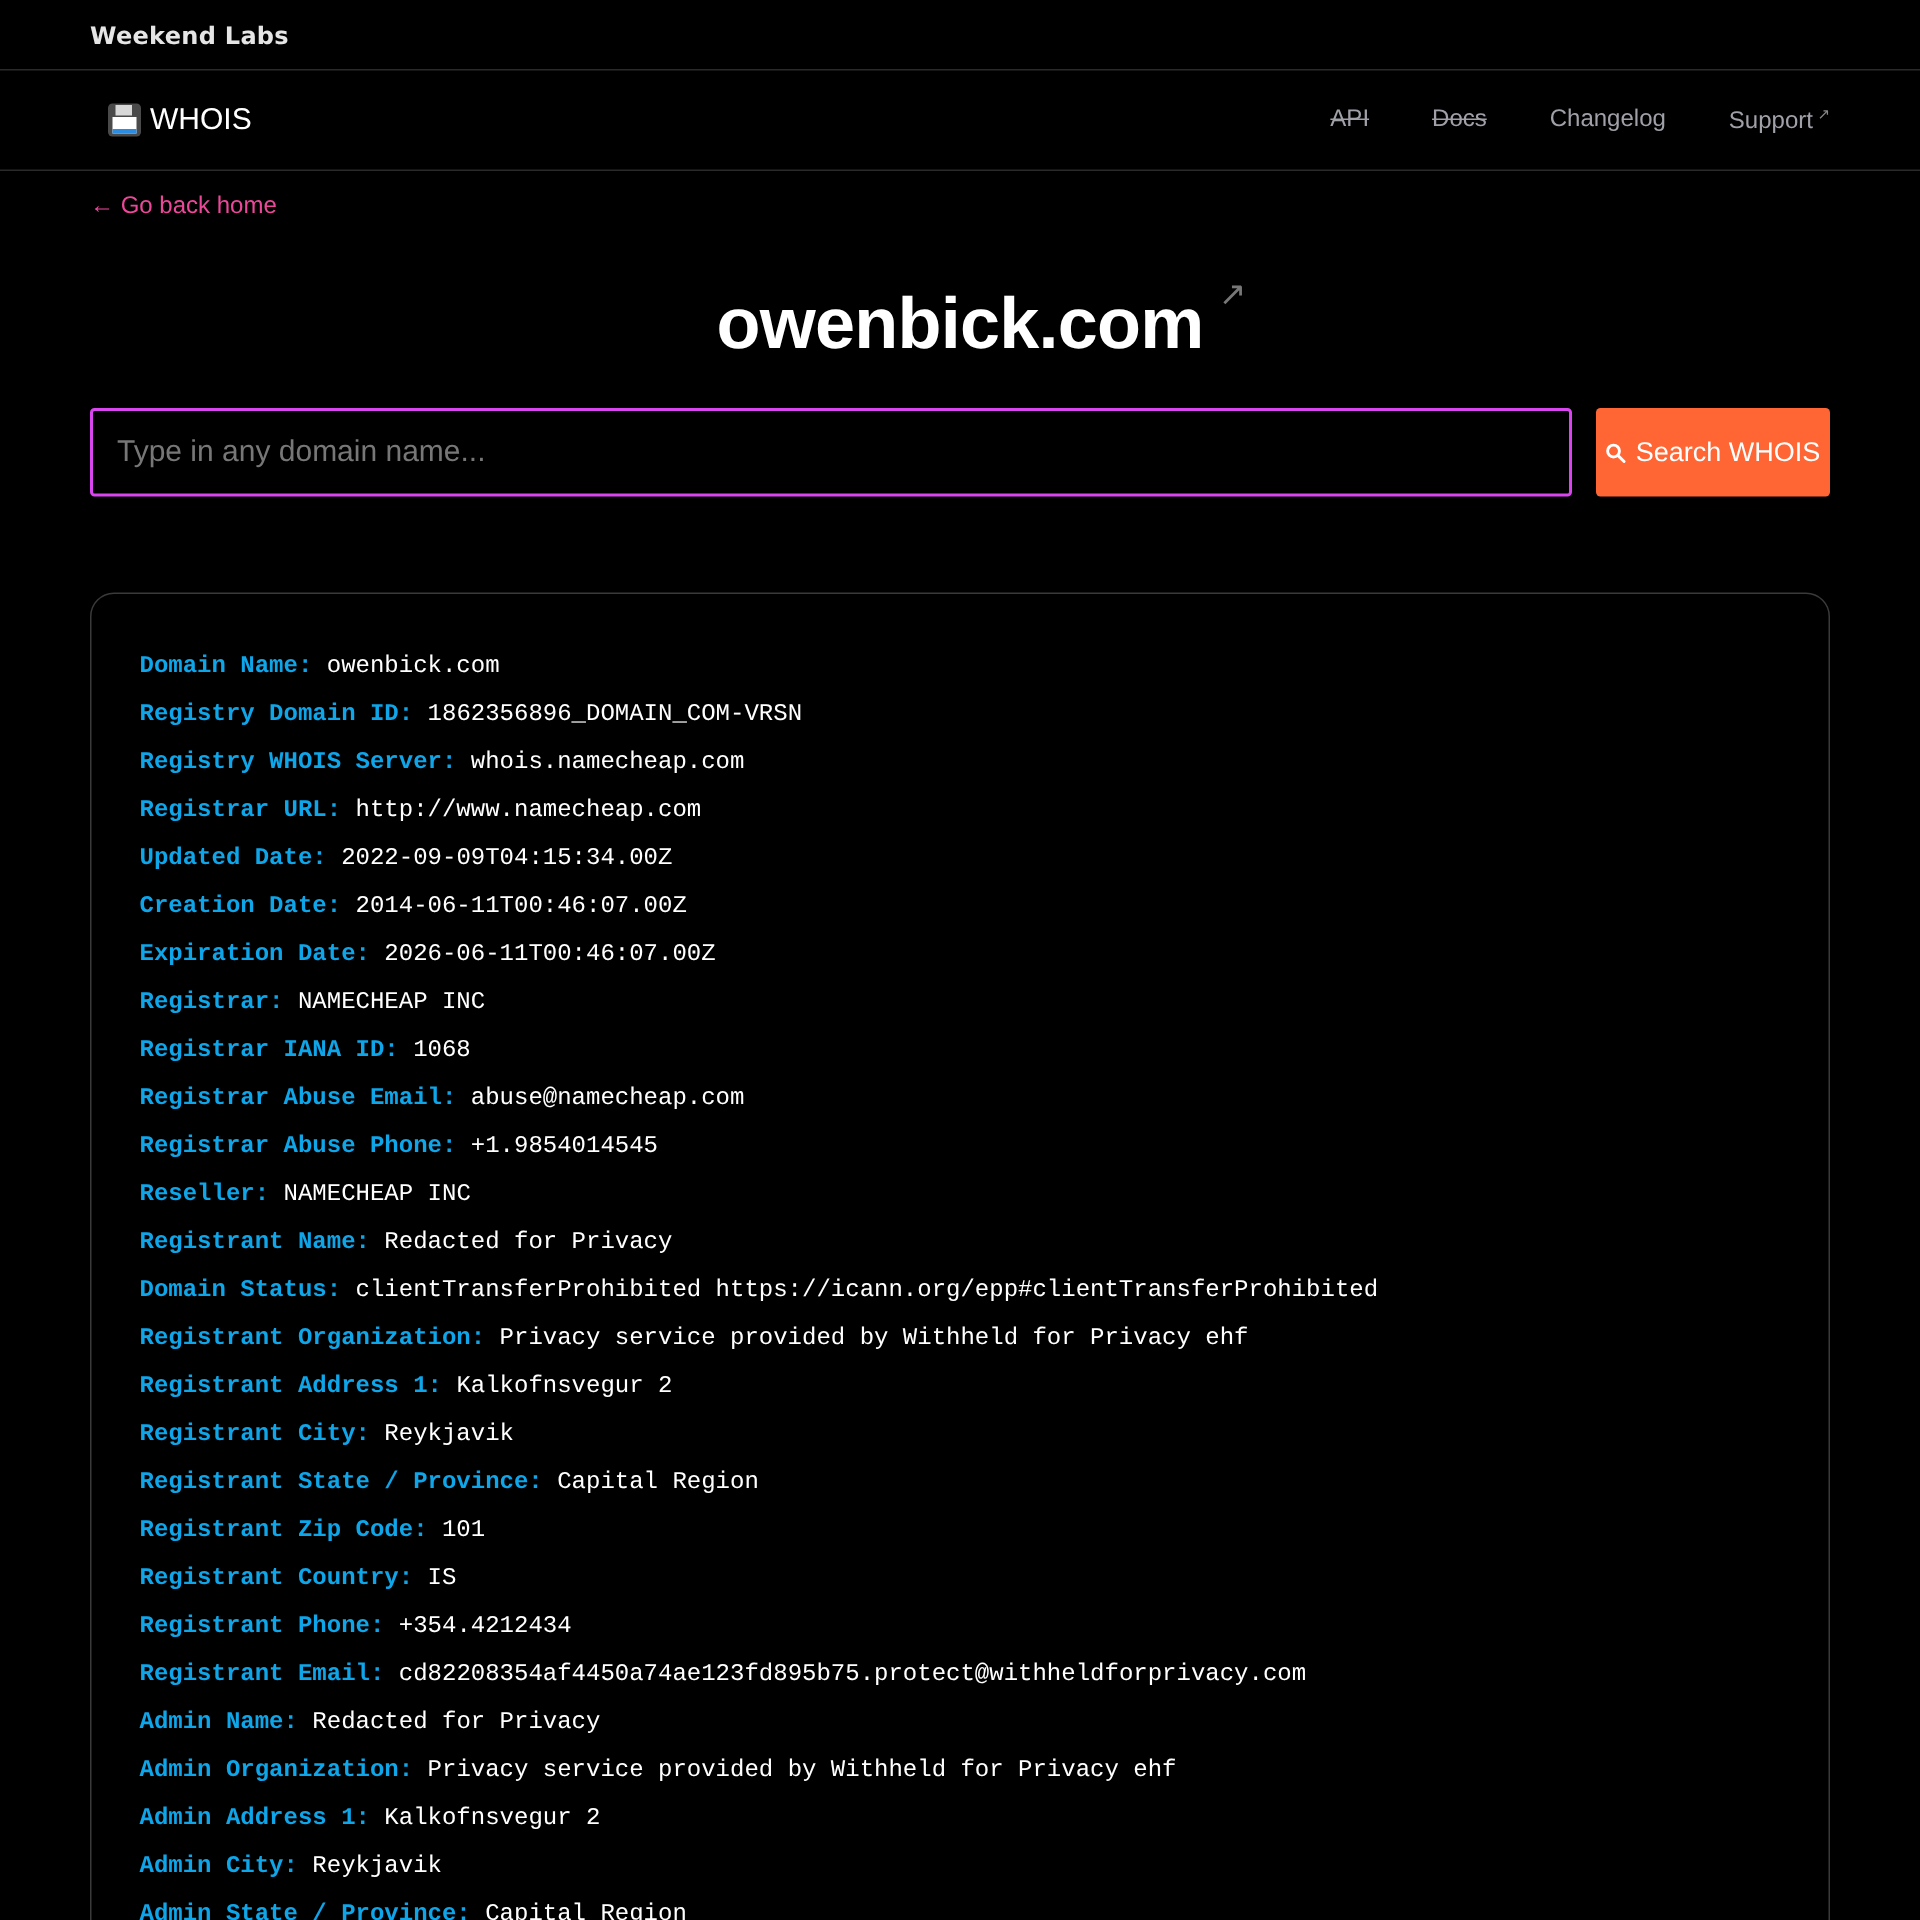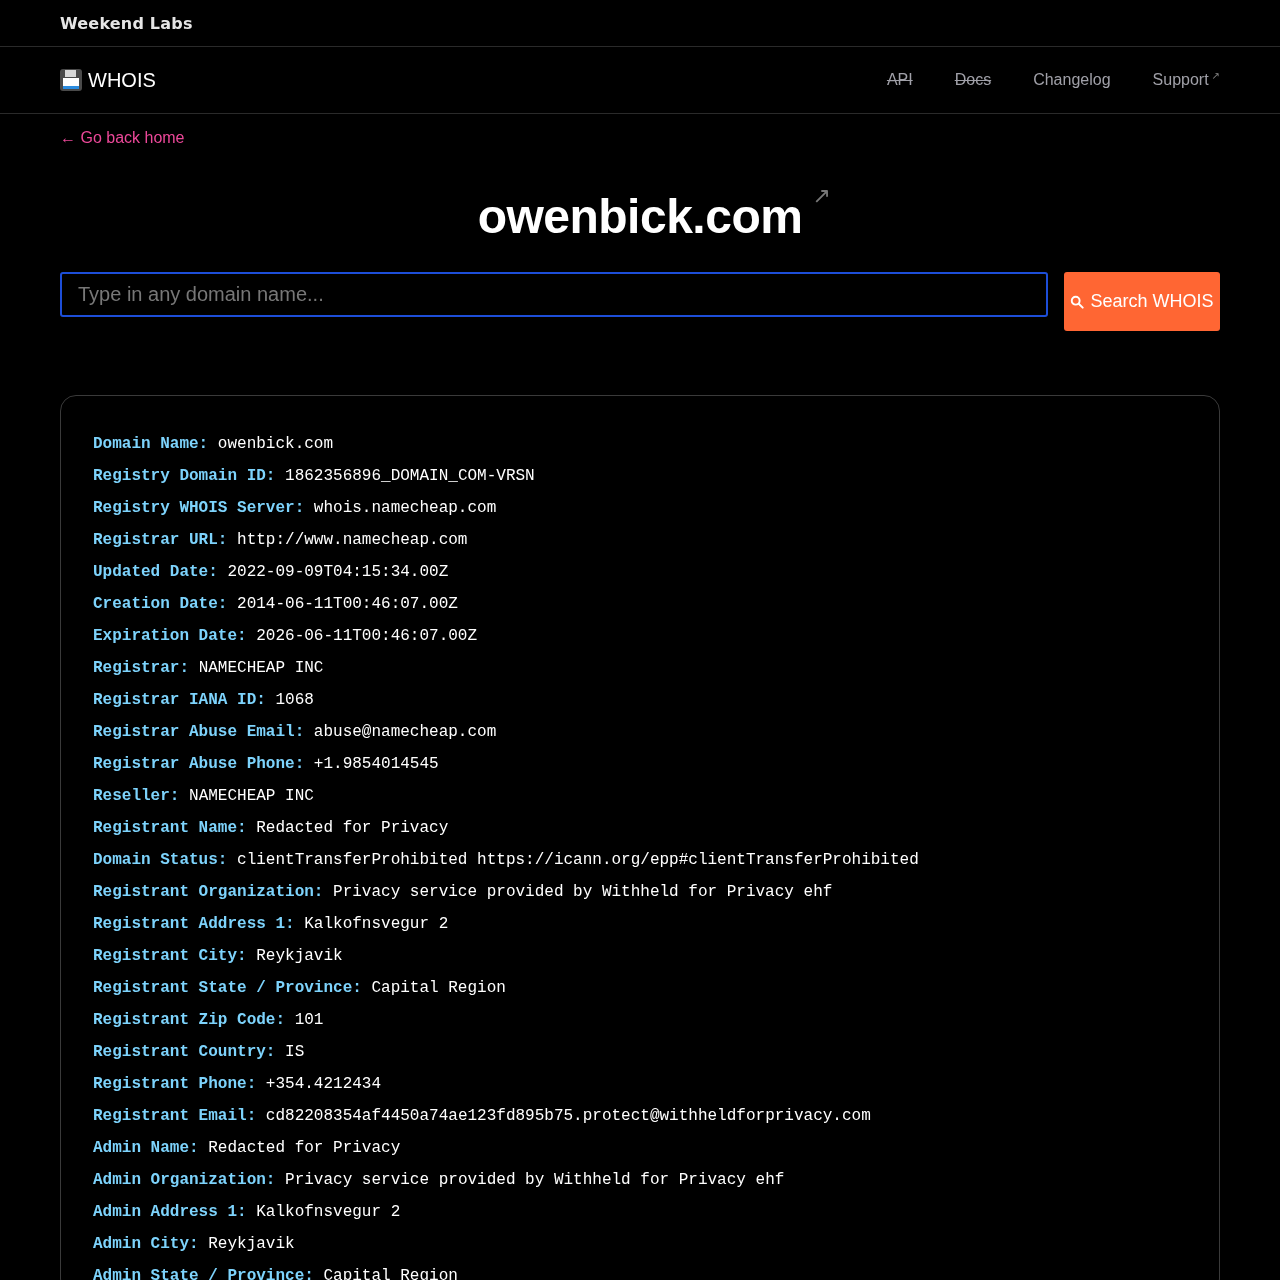--- a/index.html
+++ b/index.html
@@ -3,44 +3,44 @@
   <meta charset="utf-8">
   <style>
     * { box-sizing: border-box; margin: 0; padding: 0; }
     html, body { background: #000; width: 1280px; height: 1280px; overflow: hidden; }
     body { font-family: "Liberation Sans", sans-serif; color: #fff; }
 
     .brandbar { height: 47px; border-bottom: 1px solid #2a2a2a; display: flex; align-items: center; padding: 0 60px; }
     .brand { font-family: "DejaVu Sans", sans-serif; font-weight: bold; font-size: 16px; letter-spacing: 0.2px; color: #e5e5e5; }
 
     .navbar { height: 67px; border-bottom: 1px solid #2a2a2a; display: flex; align-items: center; justify-content: space-between; padding: 0 60px; }
-    .app-title { display: flex; align-items: center; gap: 6px; font-size: 20px; color: #fff; }
+    .app-title { display: flex; align-items: center; gap: 6px; font-size: 20px; color: #fff; margin-left: 12px; }
     .floppy { width: 22px; height: 22px; position: relative; background: #4a4a4a; border-radius: 3px; display: inline-block; }
     .floppy::before { content: ""; position: absolute; left: 5px; top: 1px; width: 11px; height: 7px; background: #d8d8d8; }
     .floppy::after { content: ""; position: absolute; left: 3px; bottom: 2px; width: 16px; height: 8px; background: #fff; border-bottom: 3px solid #2b8ce0; }
     .nav-links { display: flex; align-items: center; gap: 42px; }
     .nav-link { color: #a0a0a8; font-size: 16px; text-decoration: none; }
     .nav-link.struck { text-decoration: line-through; }
     .nav-link .ext { font-size: 10px; vertical-align: super; margin-left: 3px; color: #888; }
 
     .back { margin: 15px 60px 0; font-size: 16px; color: #ec4899; display: inline-block; }
 
     .hero { text-align: center; margin-top: 42px; }
     .hero h1 { display: inline-block; font-size: 48px; font-weight: bold; color: #fff; position: relative; letter-spacing: -0.5px; }
     .hero .arrow { position: absolute; right: -28px; top: -6px; font-size: 22px; color: #777; font-weight: normal; }
 
     .search-row { display: flex; gap: 16px; margin: 28px 60px 0; }
-    .search-input { flex: 1; height: 45px; background: #000; border: 2px solid #1d4ed8; border-radius: 3px; color: #fff; font-size: 20px; padding: 0 16px; font-family: "Liberation Sans", sans-serif; }
+    .search-input { flex: 1; height: 59px; background: #000; border: 2px solid #d946ef; border-radius: 3px; color: #fff; font-size: 20px; padding: 0 16px; font-family: "Liberation Sans", sans-serif; }
     .search-input::placeholder { color: #777; }
     .search-btn { width: 156px; height: 59px; background: #ff6633; border: none; border-radius: 3px; color: #fff; font-size: 18px; display: flex; align-items: center; justify-content: center; gap: 6px; font-family: "Liberation Sans", sans-serif; }
     .search-btn svg { width: 14px; height: 14px; }
 
     .card { margin: 64px 60px 0; border: 1px solid #3a3a3a; border-radius: 16px; padding: 32px 32px 0; height: 900px; }
     .row { font-family: "Liberation Mono", monospace; font-size: 16px; line-height: 32px; white-space: nowrap; }
-    .row .k { color: #7dd3fc; font-weight: bold; }
+    .row .k { color: #0ea5e9; font-weight: bold; }
     .row .v { color: #fff; }
   </style>
 </head>
 <body>
 
 
 
 <header class="brandbar">
   <span class="brand">Weekend Labs</span>
 </header>

